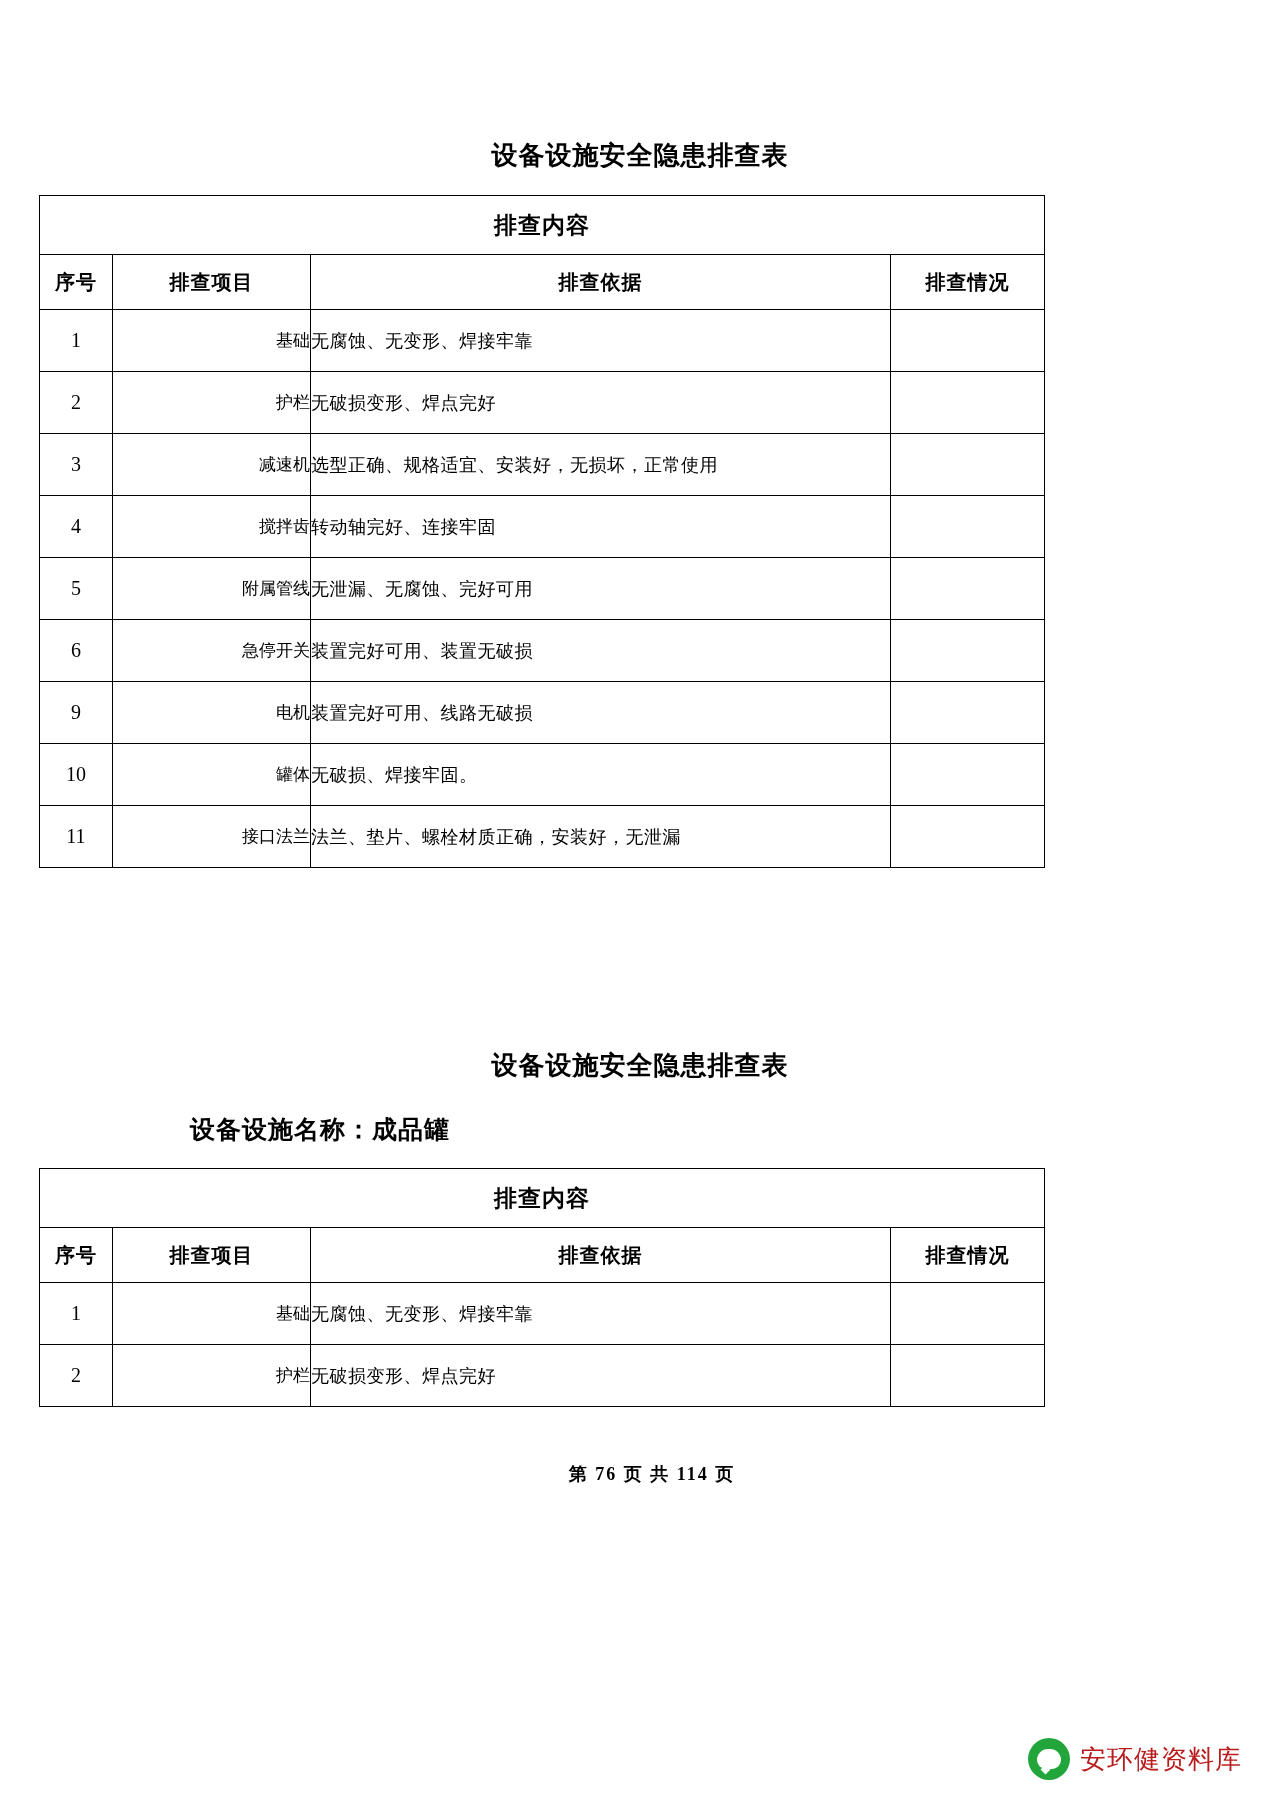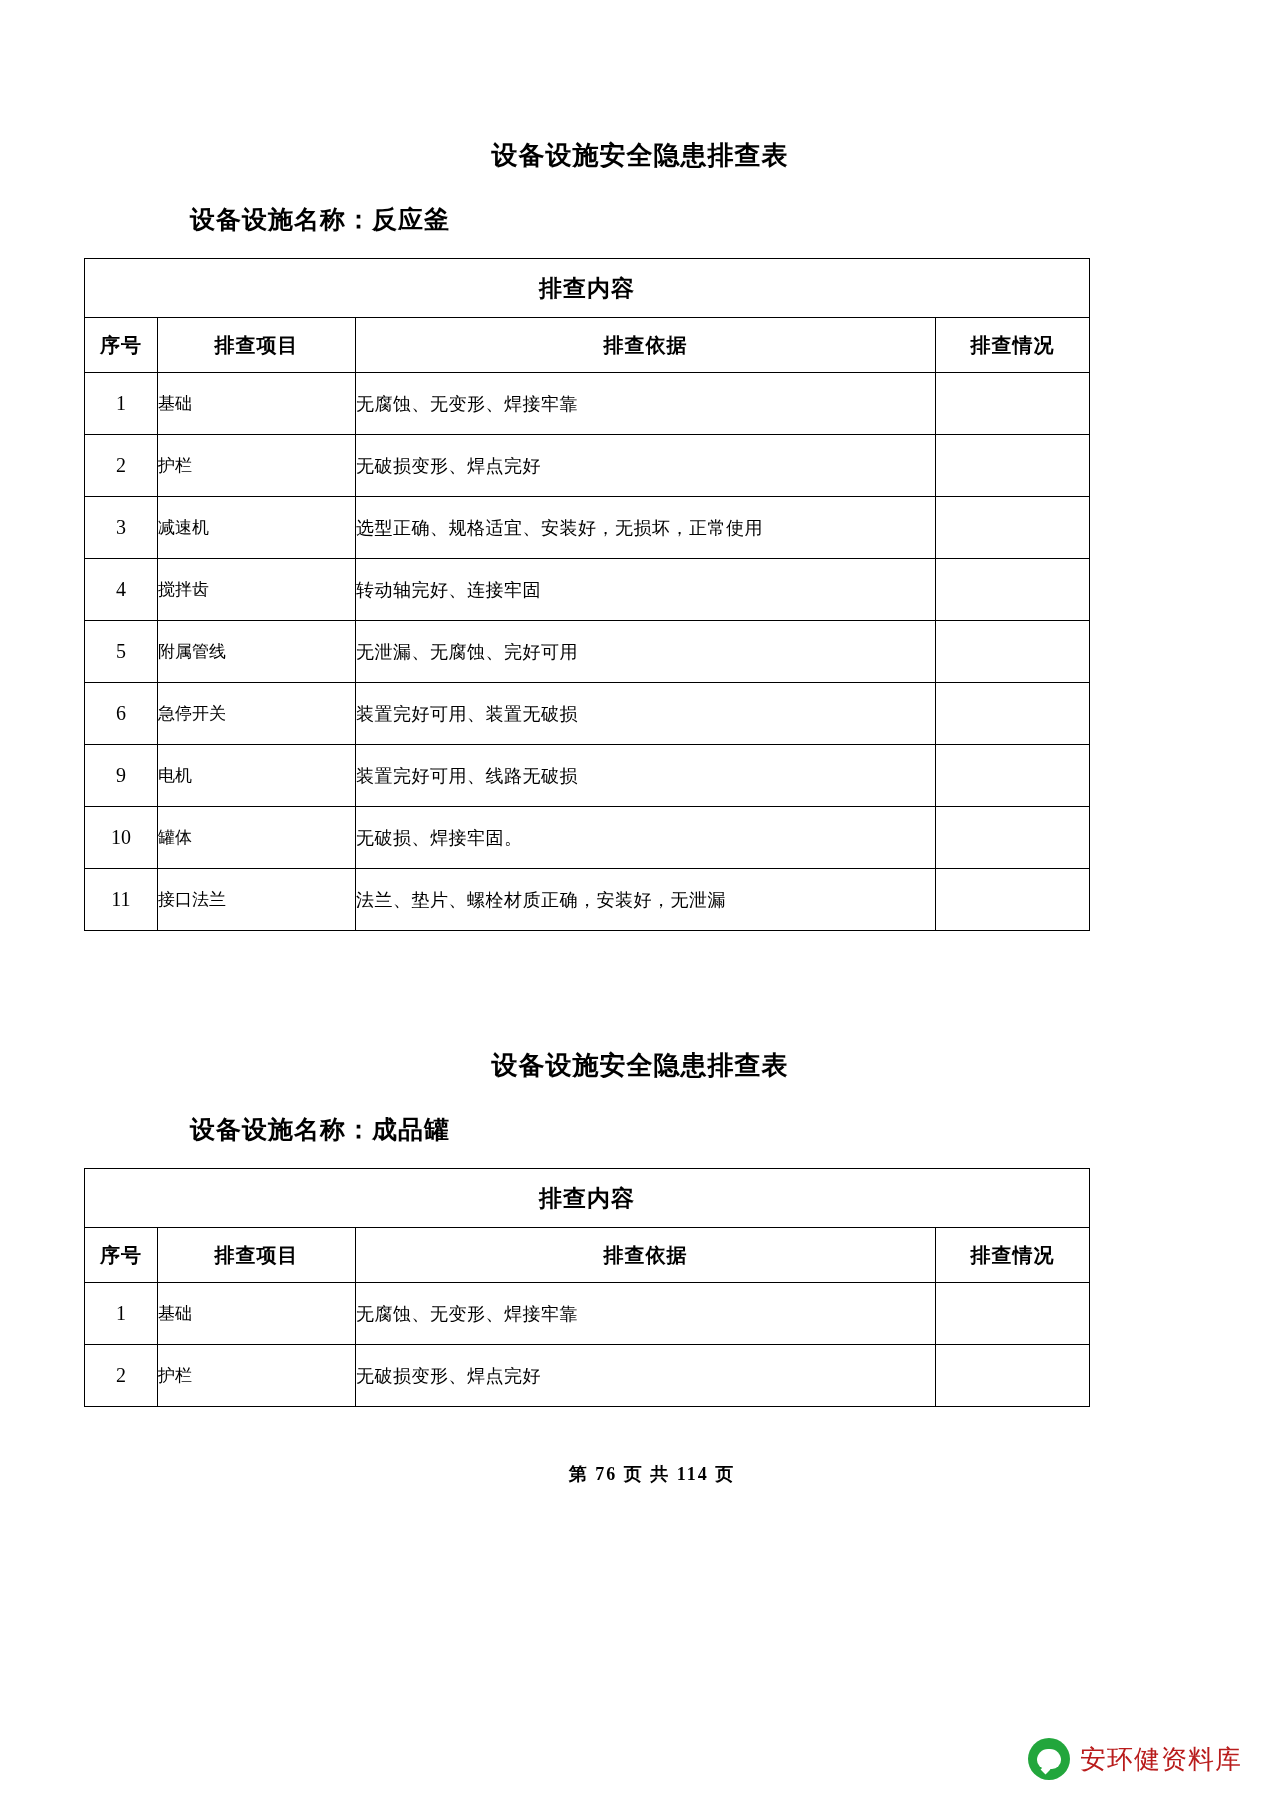--- a/index.html
+++ b/index.html
@@ -37,21 +37,21 @@
   .subtitle {
     font-size: 25px;
     font-weight: bold;
     margin: 0;
     padding-left: 190px;
     letter-spacing: 1px;
   }
   table.checklist {
     border-collapse: collapse;
     width: 1005px;
-    margin-left: 84px;
+    margin-left: 39px;
     table-layout: fixed;
   }
   table.checklist td, table.checklist th {
     border: 1px solid #000000;
     vertical-align: middle;
     padding: 0;
   }
   .hdr-band {
     text-align: center;
     font-size: 23px;
@@ -70,20 +70,21 @@
     text-align: center;
     font-size: 20px;
     vertical-align: bottom;
     padding-bottom: 6px;
   }
   td.c-item {
     font-size: 17px;
     padding-left: 12px;
     vertical-align: top;
     padding-top: 8px;
+    text-align: right;
   }
   td.c-basis {
     font-size: 18px;
     padding-left: 12px;
     vertical-align: top;
     padding-top: 8px;
     letter-spacing: 0.5px;
   }
   td.c-status {
     text-align: center;
@@ -146,21 +147,20 @@
   }
 </style>
 </head>
 <body>
 
 <div class="page">
 
   <div class="section" style="top:138px;">
     <h1 class="doc-title">设备设施安全隐患排查表</h1>
 
-    <div class="subtitle" style="margin-top:30px;">设备设施名称：反应釜</div>
 
     <table class="checklist" style="margin-top:22px;">
       <colgroup>
         <col style="width:73px;">
         <col style="width:198px;">
         <col style="width:580px;">
         <col style="width:154px;">
       </colgroup>
       <tbody>
         <tr>

